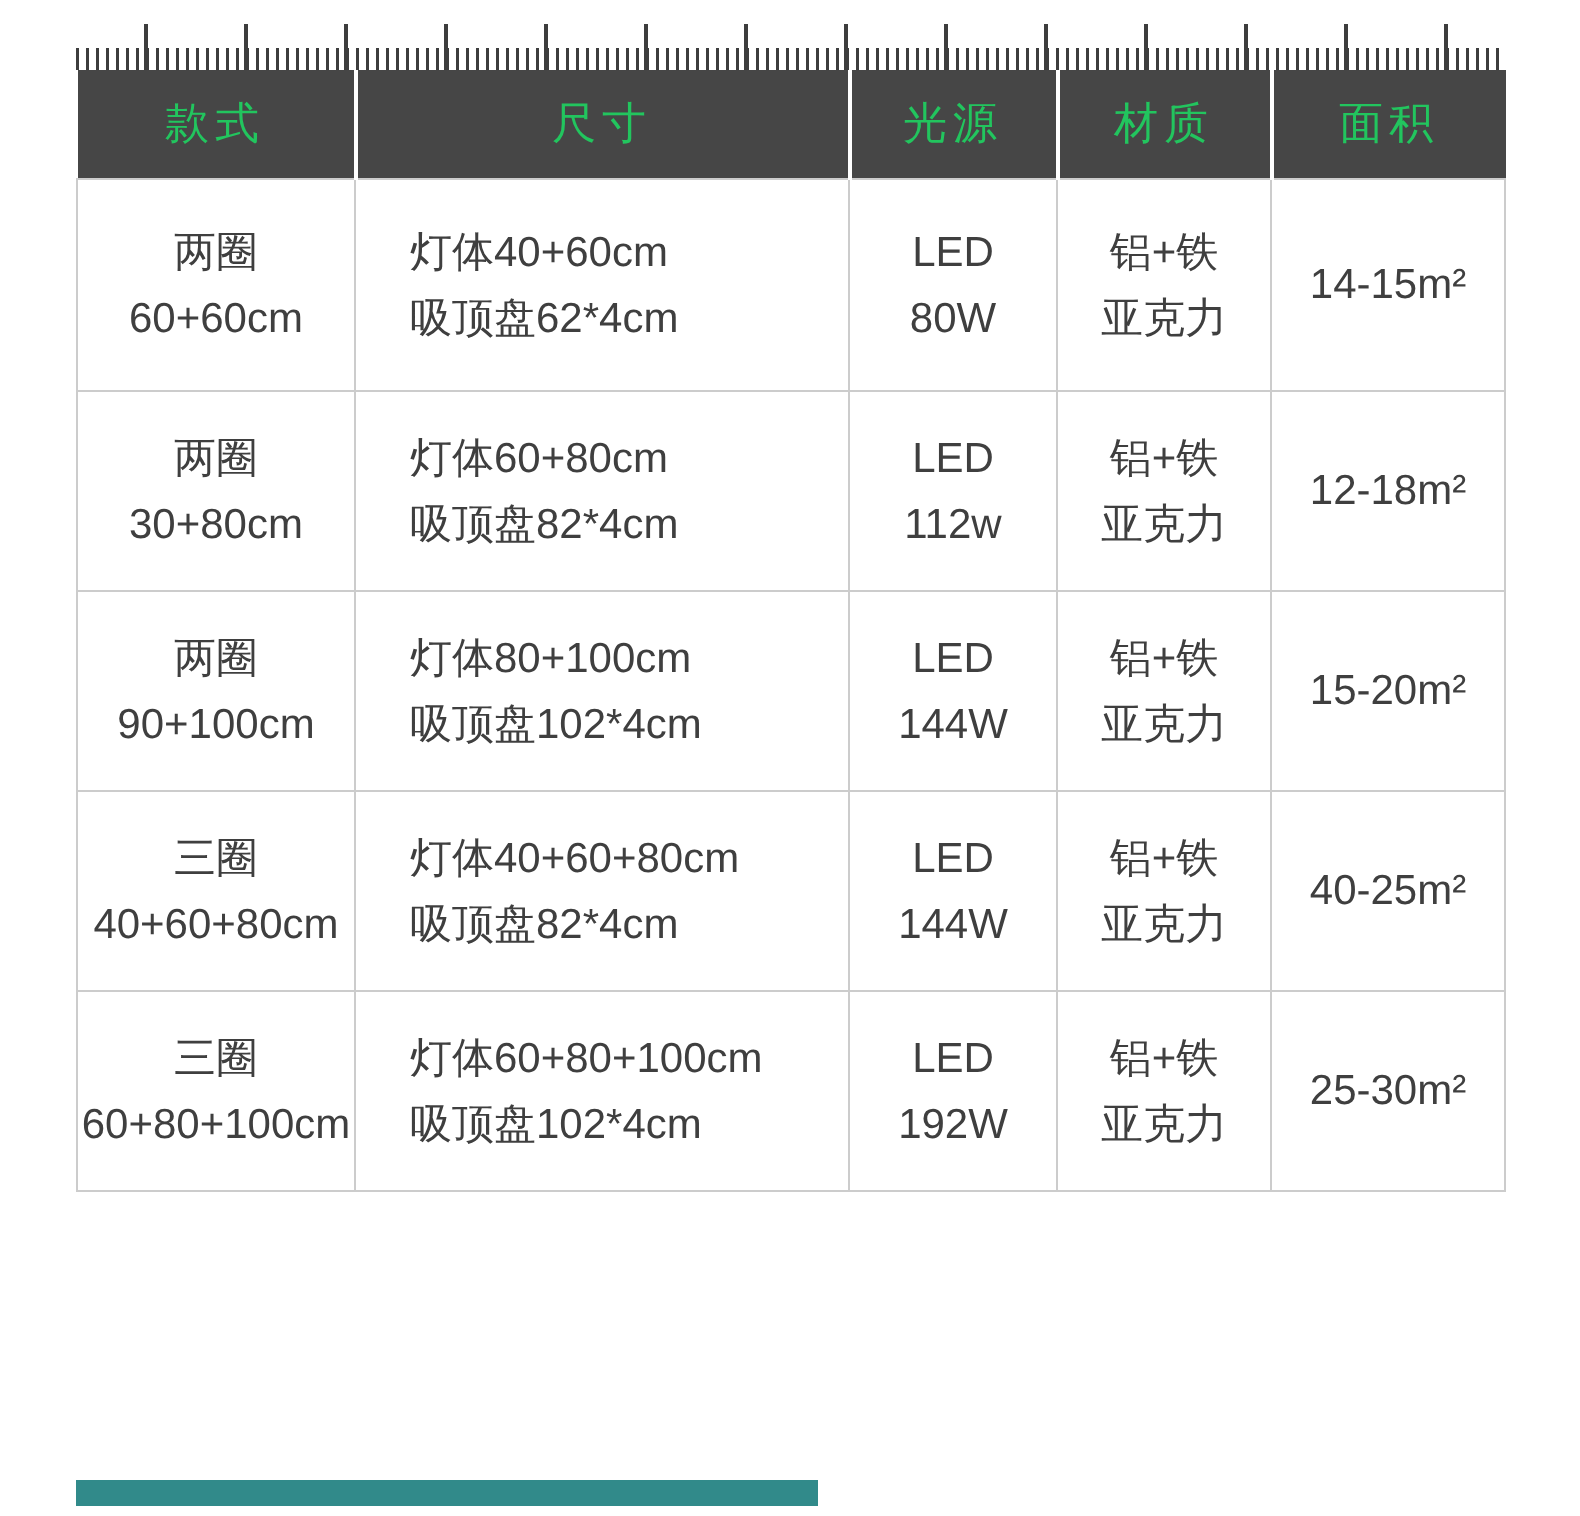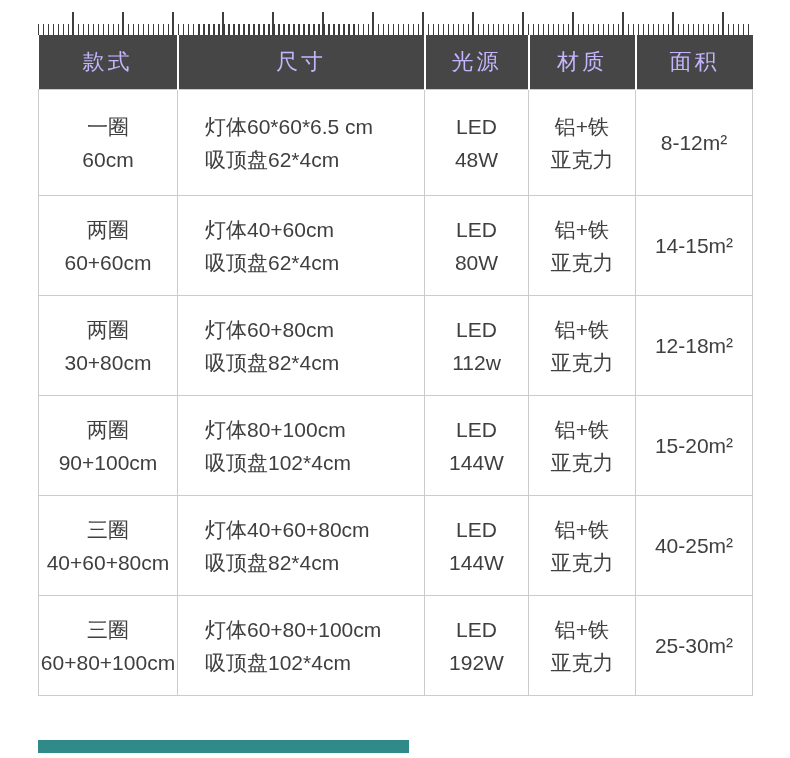--- a/index.html
+++ b/index.html
@@ -28,21 +28,21 @@
   table.spec {
     position: absolute;
     left: 38px;
     top: 35px;
     width: 714px;
     border-collapse: collapse;
     table-layout: fixed;
   }
   table.spec th {
     background: #464646;
-    color: #c4b5fd;
+    color: #22c55e;
     font-size: 22px;
     font-weight: 400;
     letter-spacing: 3px;
     height: 54px;
     text-align: center;
     vertical-align: middle;
     padding: 0;
   }
   table.spec th + th {
     border-left: 2px solid #ffffff;
@@ -94,39 +94,20 @@
       <th>款式</th>
       <th>尺寸</th>
       <th>光源</th>
       <th>材质</th>
       <th>面积</th>
     </tr>
   </thead>
   <tbody>
     <tr>
       <td class="c-style">
-        <div>一圈</div>
-        <div>60cm</div>
-      </td>
-      <td class="c-size">
-        <div>灯体60*60*6.5 cm</div>
-        <div>吸顶盘62*4cm</div>
-      </td>
-      <td class="c-light">
-        <div>LED</div>
-        <div>48W</div>
-      </td>
-      <td class="c-material">
-        <div>铝+铁</div>
-        <div>亚克力</div>
-      </td>
-      <td class="c-area">8-12m²</td>
-    </tr>
-    <tr>
-      <td class="c-style">
         <div>两圈</div>
         <div>60+60cm</div>
       </td>
       <td class="c-size">
         <div>灯体40+60cm</div>
         <div>吸顶盘62*4cm</div>
       </td>
       <td class="c-light">
         <div>LED</div>
         <div>80W</div>

